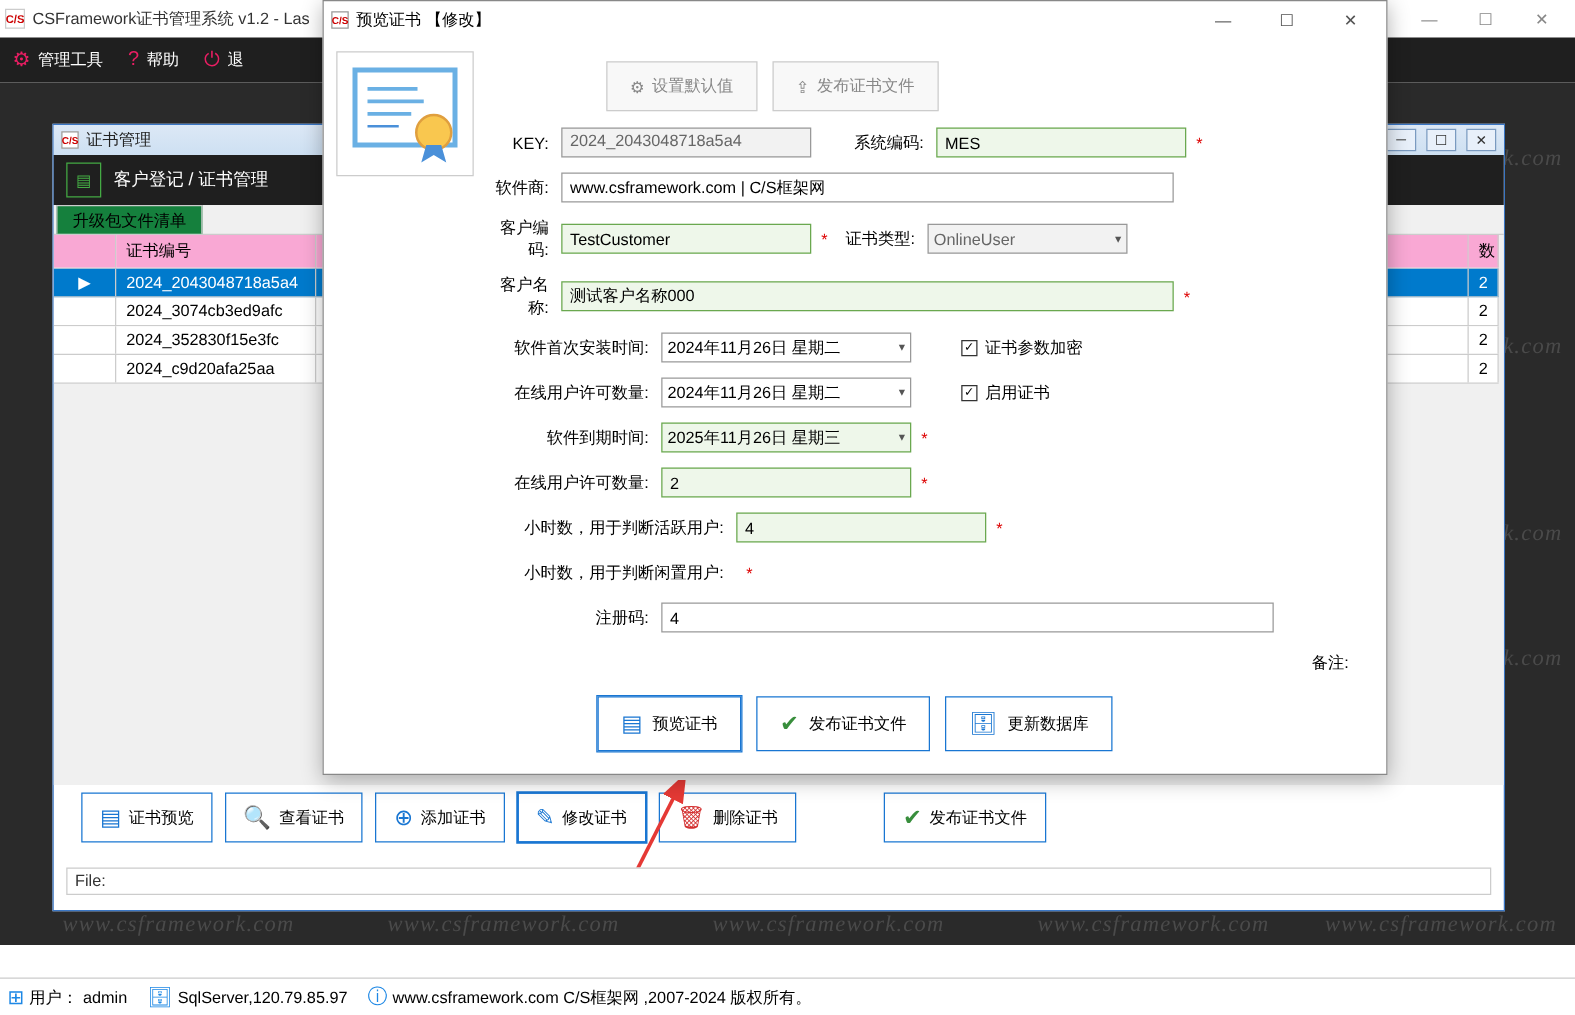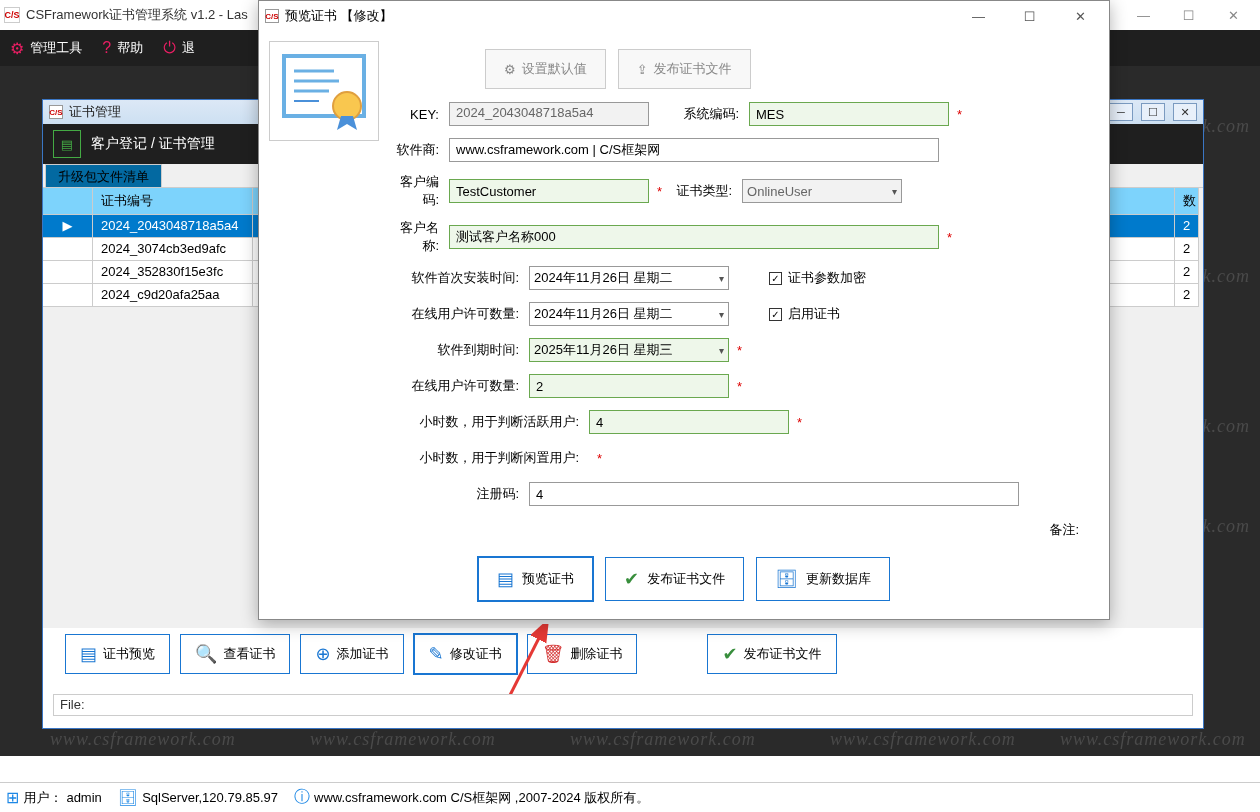--- a/index.html
+++ b/index.html
@@ -24,26 +24,26 @@
 .child-titlebar { height: 24px; background: linear-gradient(#dce8f6, #cde0f2); display: flex; align-items: center; padding: 0 6px; gap: 6px; }
 .child-titlebar .app-icon { width: 14px; height: 14px; background: #fff; border: 1px solid #999; font-size: 8px; color: #c00; font-weight: bold; display: flex; align-items: center; justify-content: center; }
 .child-titlebar .ctitle { flex: 1; color: #222; }
 .child-titlebar .cwinbtn { width: 24px; height: 18px; border: 1px solid #7a9ac0; background: #e8f0fa; display: flex; align-items: center; justify-content: center; font-size: 11px; color: #333; margin-left: 2px; }
 
 .header-strip { height: 40px; background: #1f1f1f; display: flex; align-items: center; padding: 0 10px; gap: 10px; }
 .header-strip .hicon { width: 28px; height: 28px; border: 1px solid #4a4; display: flex; align-items: center; justify-content: center; color: #4a4; }
 .header-strip .htitle { color: #fff; font-size: 14px; }
 
 .tabstrip { height: 24px; background: #f0f0f0; border-bottom: 1px solid #ccc; display: flex; align-items: flex-end; }
-.tabstrip .tab { background: #0369a1; border: 1px solid #ccc; border-bottom: none; padding: 3px 12px; margin-left: 2px; height: 23px; font-family: Liberation Serif, serif; }
+.tabstrip .tab { background: #15803d; border: 1px solid #ccc; border-bottom: none; padding: 3px 12px; margin-left: 2px; height: 23px; font-family: Liberation Serif, serif; }
 
 .grid-area { height: 440px; background: #f0f0f0; overflow: hidden; position: relative; }
 .grid { width: 1156px; }
 .grid-header { display: flex; background: #fff; border-bottom: 1px solid #ccc; }
-.grid-header .ghcell { border-right: 1px solid #ccc; padding: 4px 8px; background: #7dd3fc; }
+.grid-header .ghcell { border-right: 1px solid #ccc; padding: 4px 8px; background: #f9a8d4; }
 .ghcell.sel { width: 50px; } .ghcell.id { width: 160px; } .ghcell.rest { flex: 1; }
 .grid-row { display: flex; border-bottom: 1px solid #ccc; background: #fff; height: 23px; }
 .grid-row.selected { background: #007acc; color: #fff; }
 .grid-row .gcell { border-right: 1px solid #ccc; padding: 3px 8px; overflow: hidden; white-space: nowrap; }
 .gcell.sel { width: 50px; text-align: center; } .gcell.id { width: 160px; } .gcell.rest { flex: 1; }
 .gcell.num { width: 24px; text-align: center; }
 
 .bottom-toolbar { position: absolute; left: 22px; bottom: 54px; display: flex; gap: 10px; }
 .tbtn { display: flex; align-items: center; gap: 6px; padding: 8px 14px; background: #fff; border: 1px solid #1976d2; color: #000; }
 .tbtn.highlight { outline: 2px solid #1976d2; outline-offset: -1px; }

